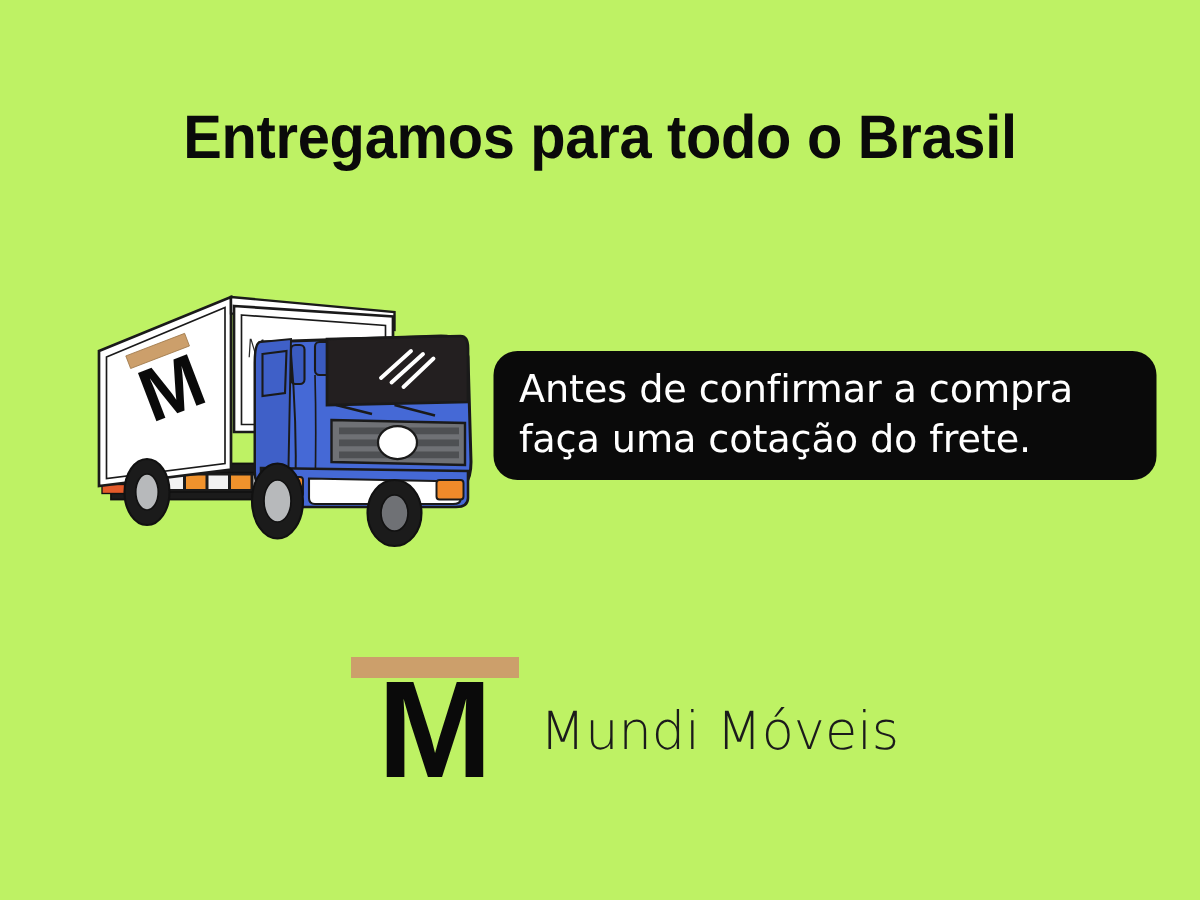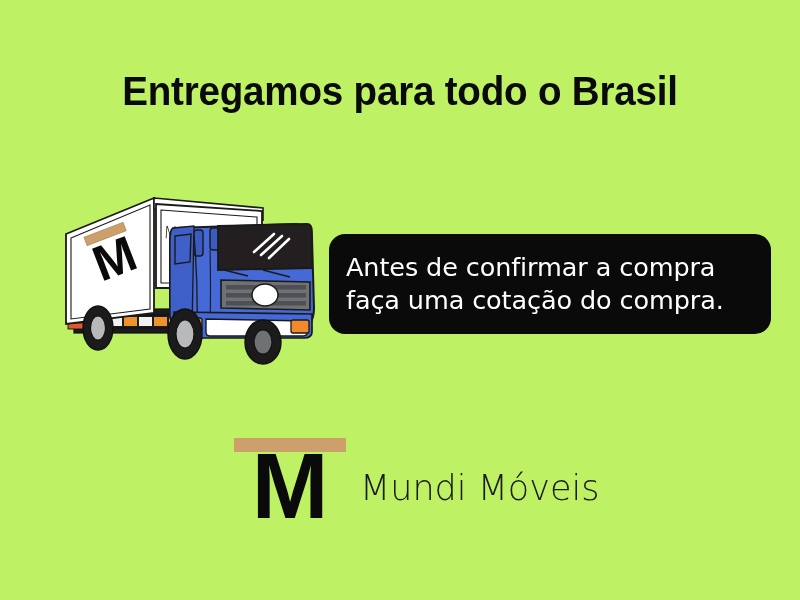--- a/index.html
+++ b/index.html
@@ -42,21 +42,21 @@
     height: 190px;
   }
   #truck-illustration svg { display: block; width: 268px; height: 190px; }
 
   
   #callout {
     position: absolute;
     left: 329px;
     top: 234px;
     width: 442px;
-    height: 100px;
+    height: 86px;
     background: #0a0a0a;
     border-radius: 16px;
     box-sizing: border-box;
     padding: 16px 14px 16px 17px;
     display: flex;
     flex-direction: column;
     justify-content: center;
   }
   .callout-line {
     color: #ffffff;
@@ -200,21 +200,21 @@
         <ellipse cx="127" cy="158" rx="9" ry="14" fill="#b7b9bb" stroke="#111" stroke-width="1.1"></ellipse>
 
         <ellipse cx="205" cy="166" rx="18" ry="22" fill="#1b1b1b" stroke="#111" stroke-width="1.4"></ellipse>
         <ellipse cx="205" cy="166" rx="9" ry="12" fill="#6f7175" stroke="#111" stroke-width="1.1"></ellipse>
       </g>
     </svg>
   </div>
 
   <div id="callout">
     <div class="callout-line">Antes de confirmar a compra</div>
-    <div class="callout-line">faça uma cotação do compra.</div>
+    <div class="callout-line">faça uma cotação do frete.</div>
   </div>
 
   <div id="footer-logo">
     <div id="footer-mark">
       <svg viewBox="0 0 116 84" xmlns="http://www.w3.org/2000/svg">
         <rect x="2" y="0" width="112" height="14" fill="#cc9f6b"></rect>
         <text x="58" y="80" font-family="'Liberation Sans', sans-serif" font-size="92" font-weight="bold" fill="#0a0a0a" text-anchor="middle">M</text>
       </svg>
     </div>
     <div id="footer-wordmark">Mundi Móveis</div>

